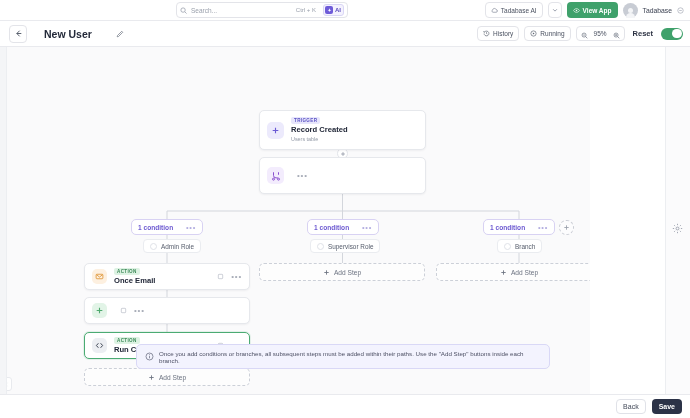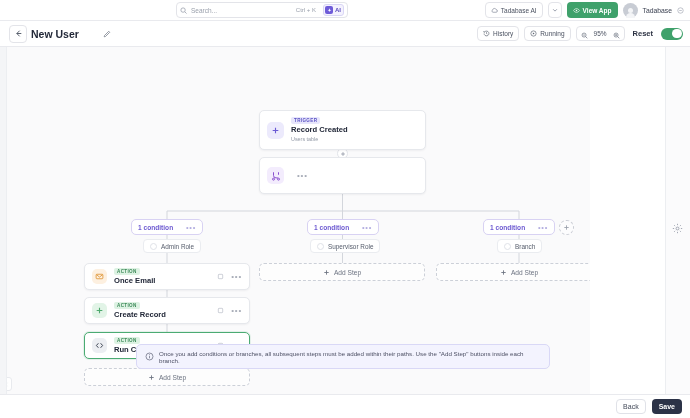--- a/index.html
+++ b/index.html
@@ -65,21 +65,21 @@
   .subbar {
     position: absolute; top: 21px; left: 0; width: 690px; height: 26px;
     background: #fff; border-bottom: 1px solid #e9eaee;
     display: flex; align-items: center;
   }
   .back-btn {
     margin-left: 9px; width: 18px; height: 18px; border-radius: 4px;
     border: 1px solid #e3e4e9; background: #fff;
     display: flex; align-items: center; justify-content: center;
   }
-  .title-wrap { margin-left: 4px; display: flex; align-items: center; gap: 23px; }
+  .title-wrap { margin-left: 17px; display: flex; align-items: center; gap: 23px; }
   .page-title { font-size: 10.5px; font-weight: 700; color: #232939; }
   .edit-ic { width: 11px; height: 11px; border-radius: 3px; display:flex; align-items:center; justify-content:center; }
 
   .sb-right { position: absolute; right: 7px; top: 5px; display: flex; align-items: center; gap: 5px; padding-left: 24px; }
   .sb-pill {
     display: flex; align-items: center; gap: 3px; height: 15px;
     border: 1px solid #e3e4e9; border-radius: 4px; background: #fff;
     padding: 0 5px; font-size: 6.5px; color: #4a5160;
   }
   .zoom-group {
@@ -453,26 +453,20 @@
         <span class="dots">•••</span>
       </div>
     </div>
 
     <div class="node" style="left:84px; top:250px; width:166px; height:27px;">
       <div class="node-ic" style="background:#e2f4e7; width:15px; height:15px;">
         <svg width="9" height="9" viewBox="0 0 16 16" fill="none" stroke="#4faa6e" stroke-width="2">
             <path d="M8 3v10M3 8h10"></path>
           </svg>
       </div>
-      <div class="node-body">
-        <div class="badge-row">
-            <span class="badge badge-action">ACTION</span>
-          </div>
-        <div class="node-title">Create Record</div>
-      </div>
       <div class="node-tools">
         <span class="tool-ic">
           <svg width="7" height="7" viewBox="0 0 16 16" fill="none" stroke="#b4b9c3" stroke-width="1.5">
               <rect x="3" y="3" width="10" height="10" rx="1.6"></rect>
             </svg>
         </span>
         <span class="dots">•••</span>
       </div>
     </div>
 

